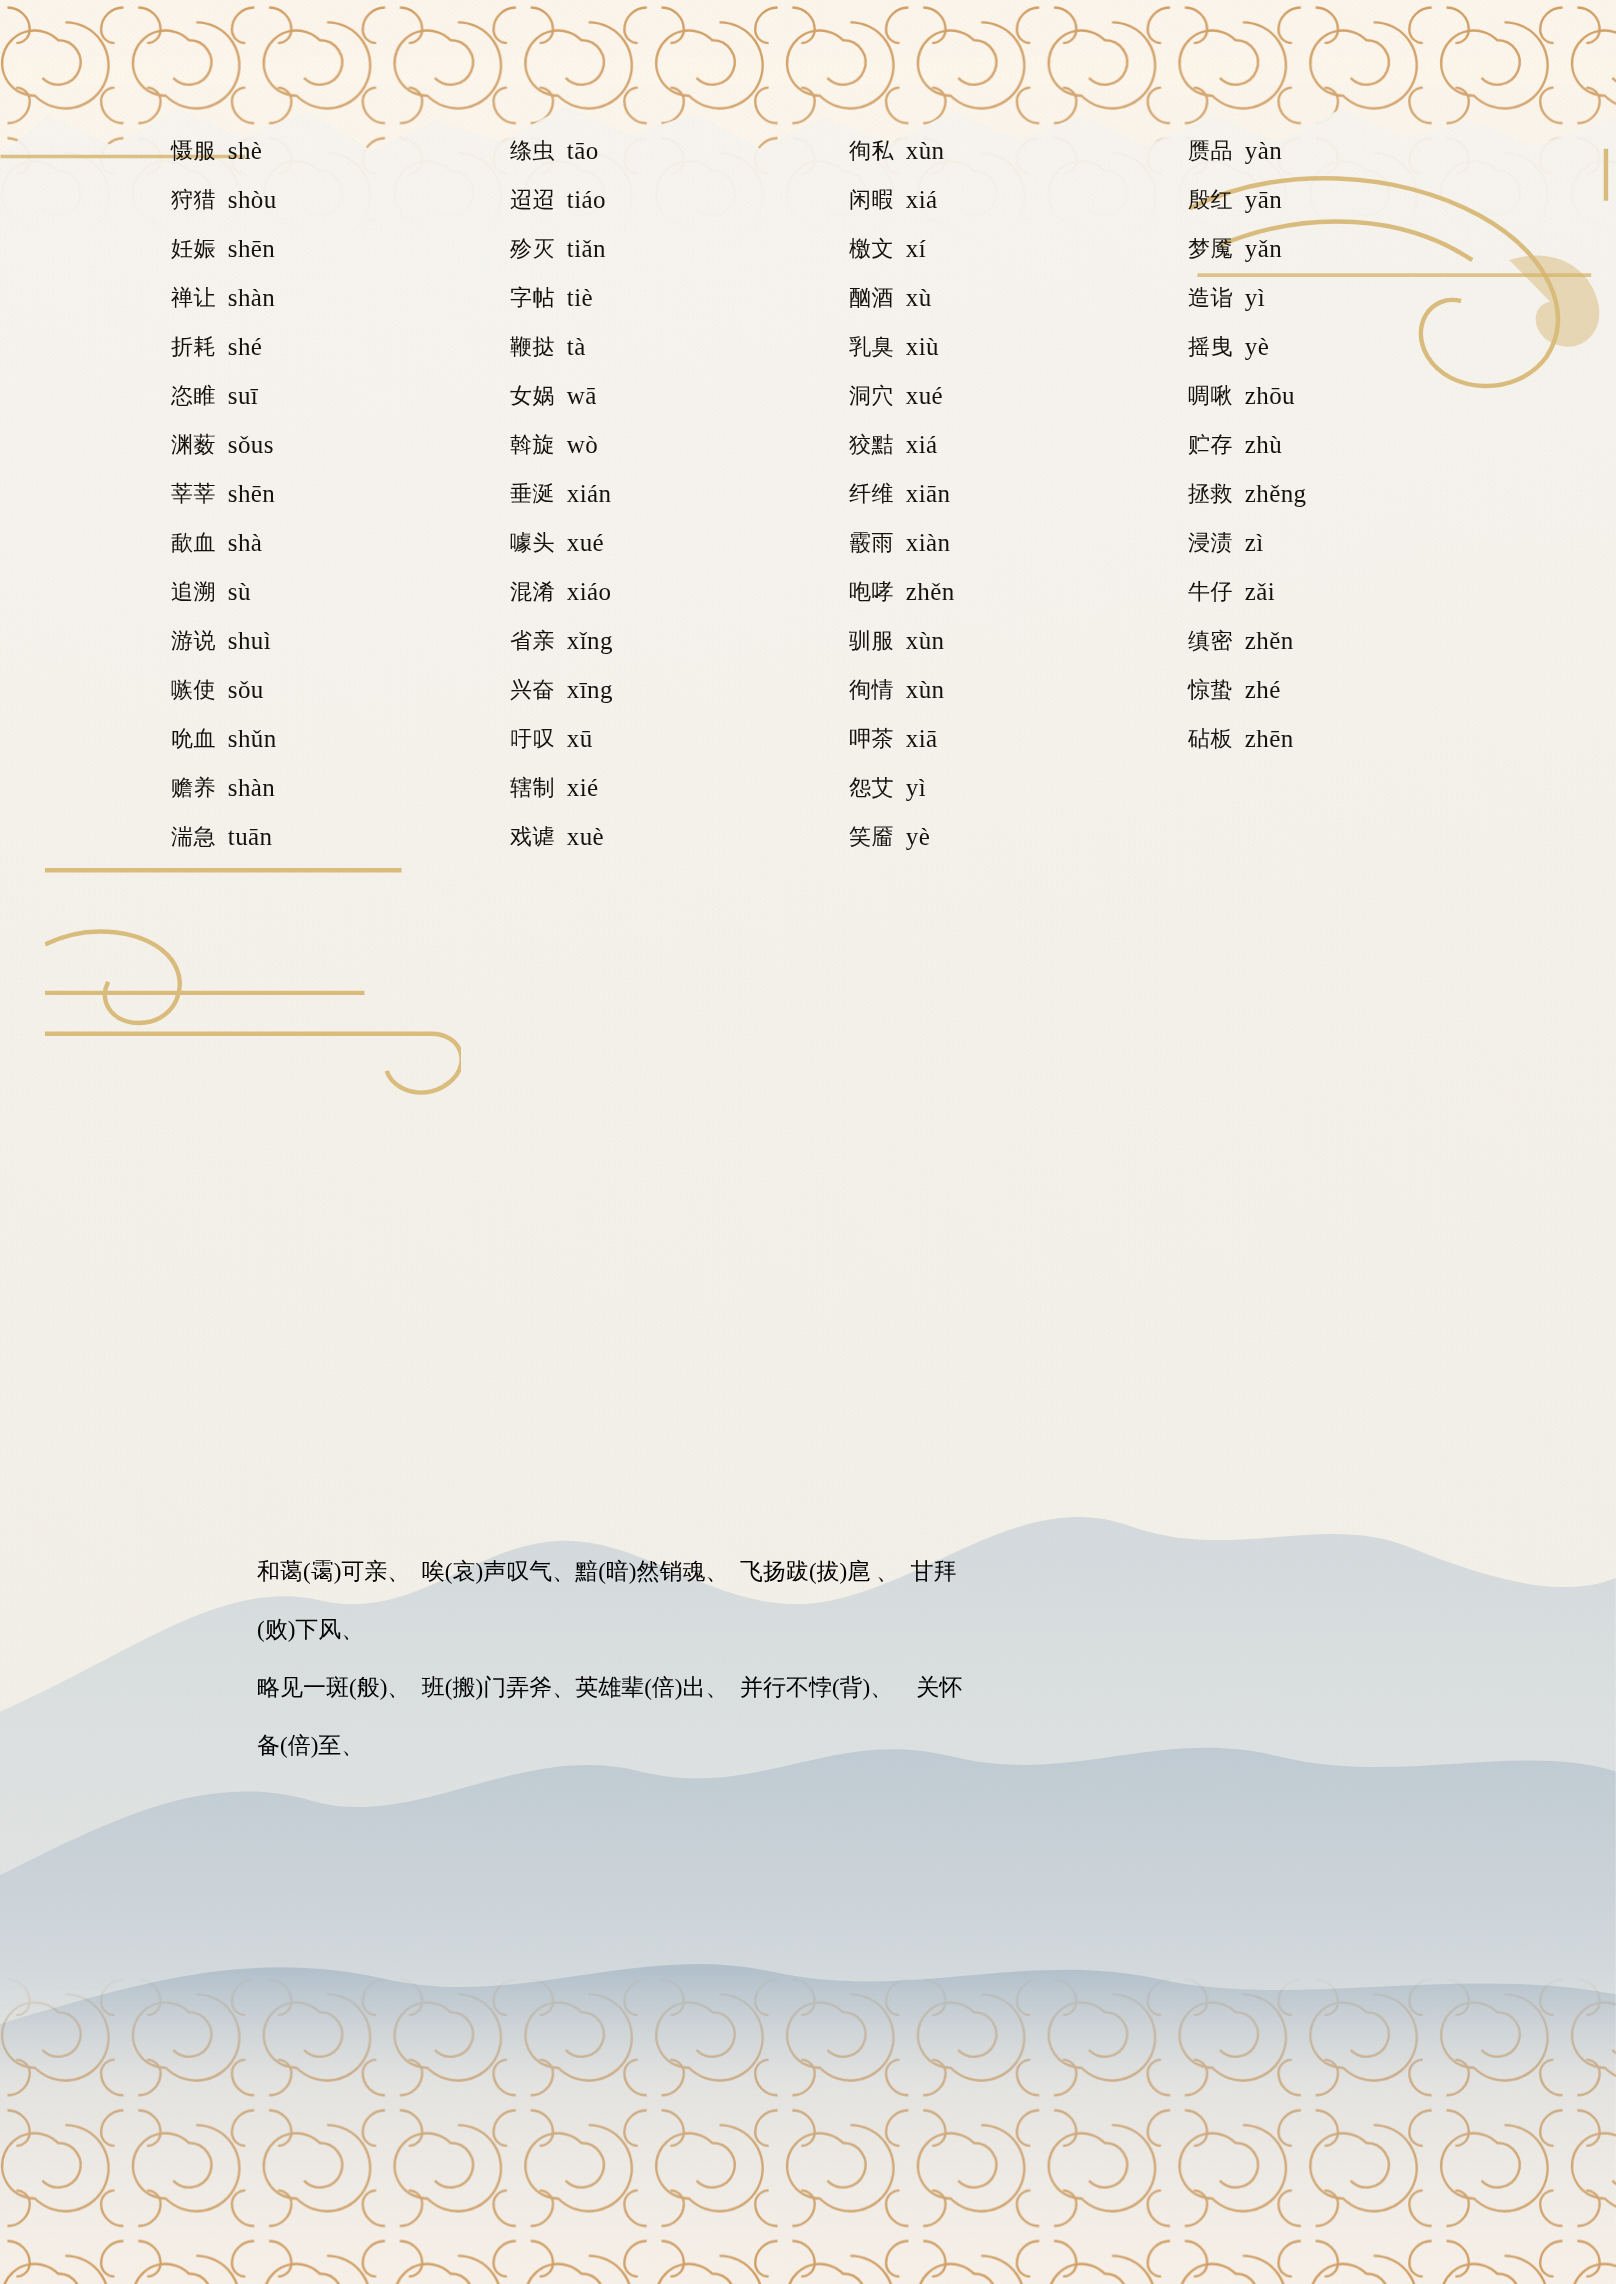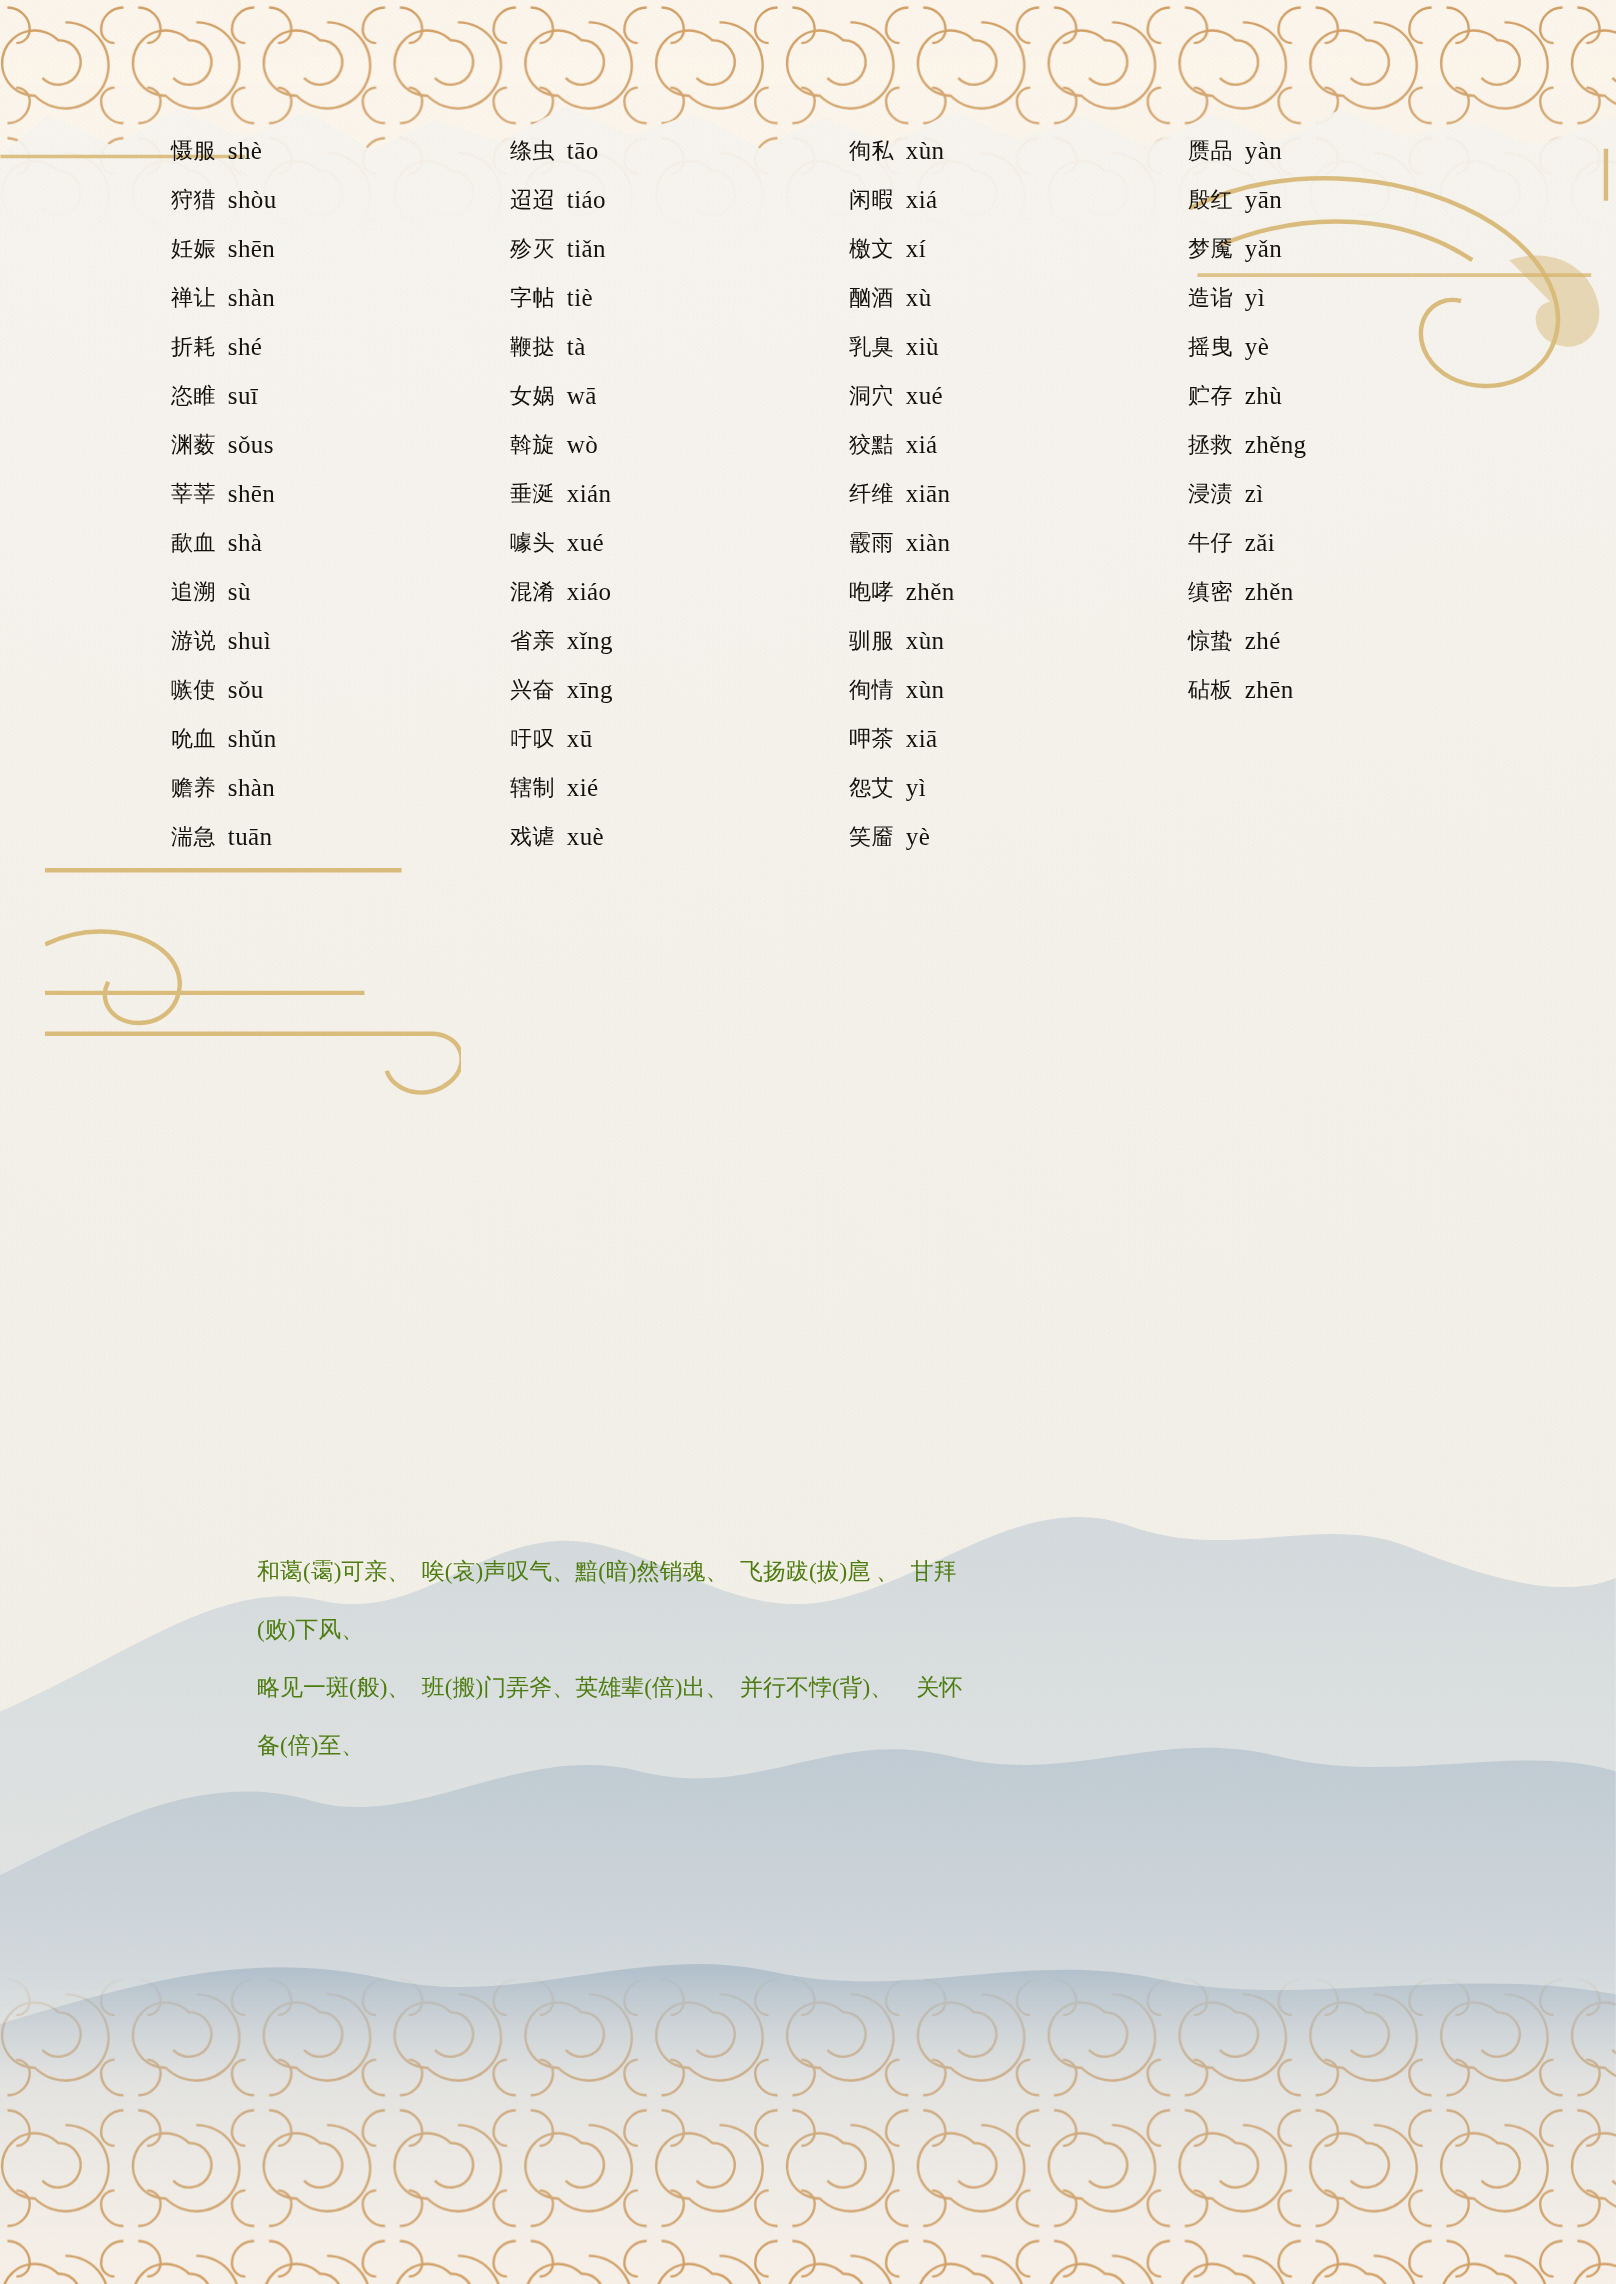--- a/index.html
+++ b/index.html
@@ -132,21 +132,21 @@
     letter-spacing: 0.7px;
   }
 
   .idiom-block {
     position: absolute;
     left: 257px;
     top: 1543px;
     width: 1175px;
     font-size: 23px;
     line-height: 58px;
-    color: #4d7c0f;
+    color: #000000;
   }
   .idiom-line {
     white-space: pre-wrap;
   }
 
 </style>
 </head>
 <body>
 
 <div class="page">
@@ -460,20 +460,24 @@
           </div>
         <div class="word-cell">
             <span class="hz">造诣</span>
             <span class="py">yì</span>
           </div>
         <div class="word-cell">
             <span class="hz">摇曳</span>
             <span class="py">yè</span>
           </div>
         <div class="word-cell">
+            <span class="hz">啁啾</span>
+            <span class="py">zhōu</span>
+          </div>
+        <div class="word-cell">
             <span class="hz">贮存</span>
             <span class="py">zhù</span>
           </div>
         <div class="word-cell">
             <span class="hz">拯救</span>
             <span class="py">zhěng</span>
           </div>
         <div class="word-cell">
             <span class="hz">浸渍</span>
             <span class="py">zì</span>

